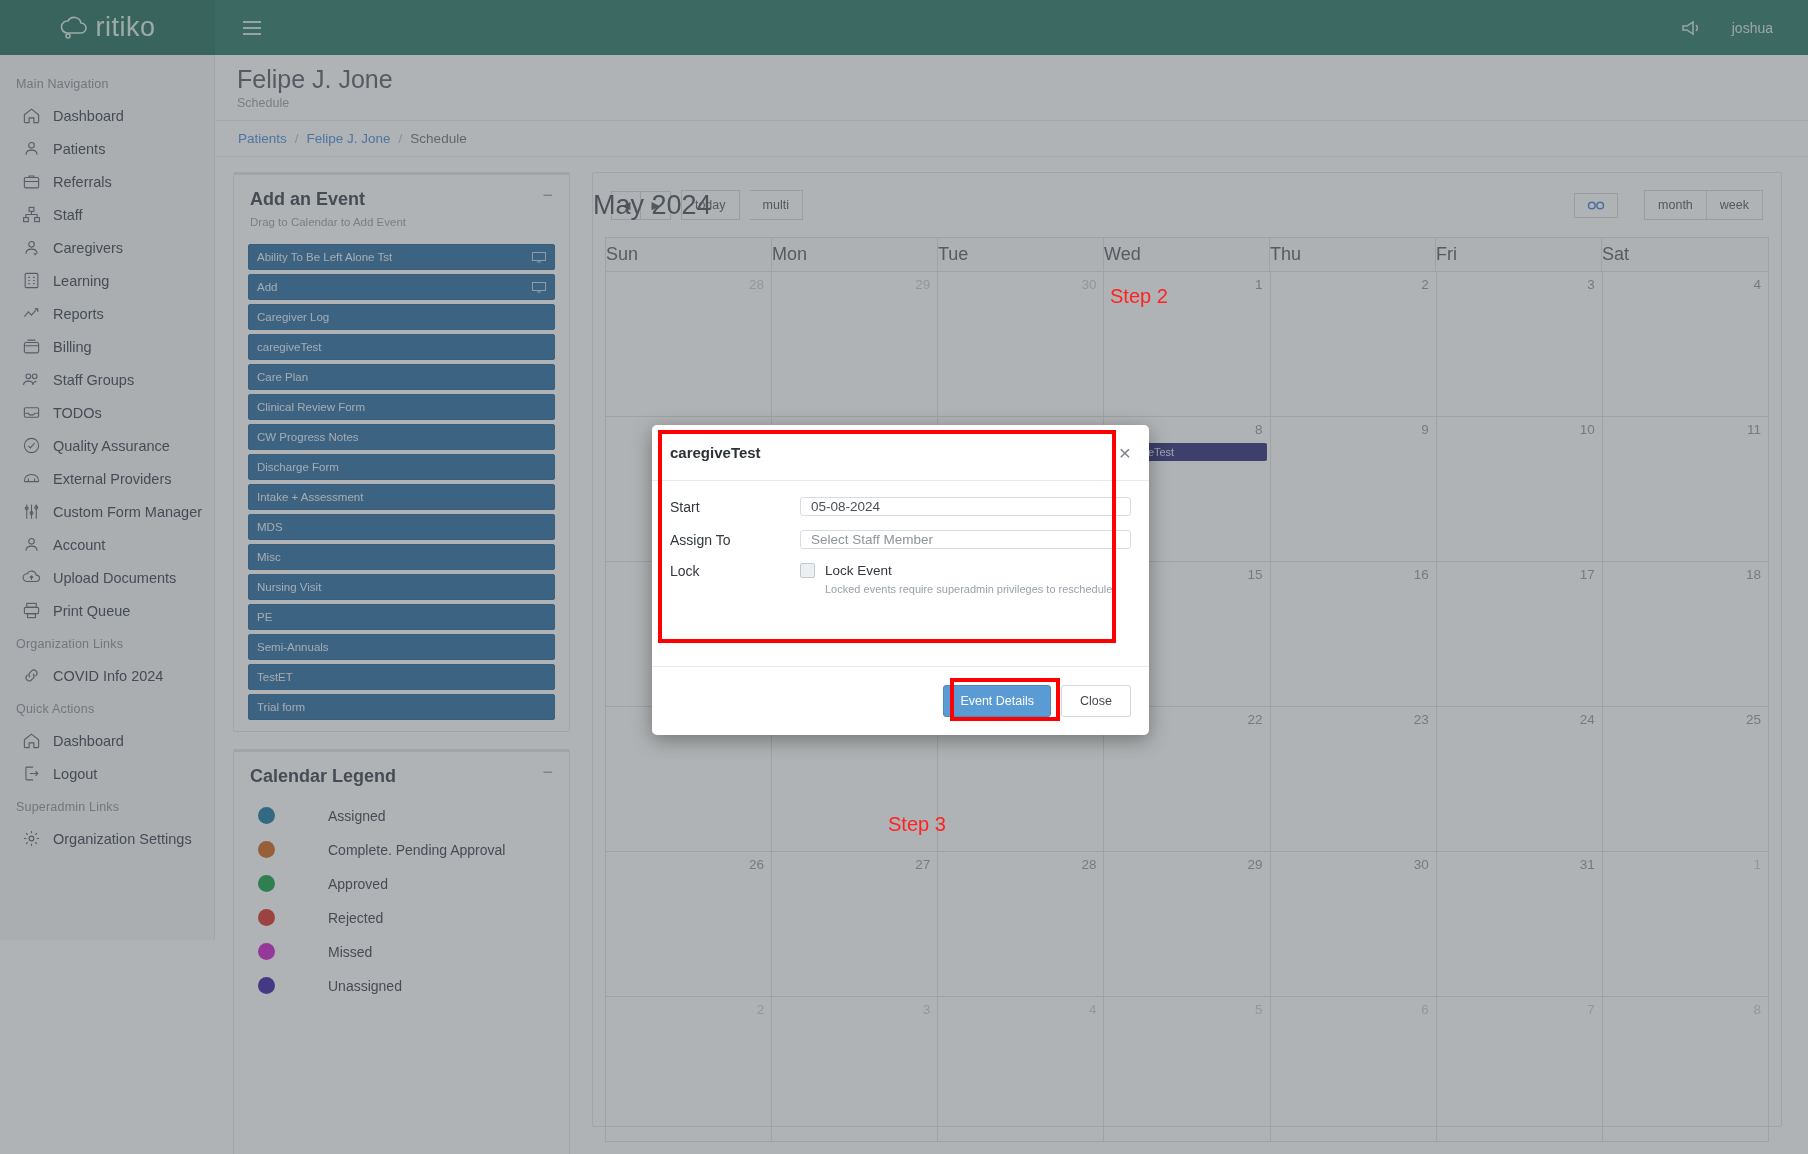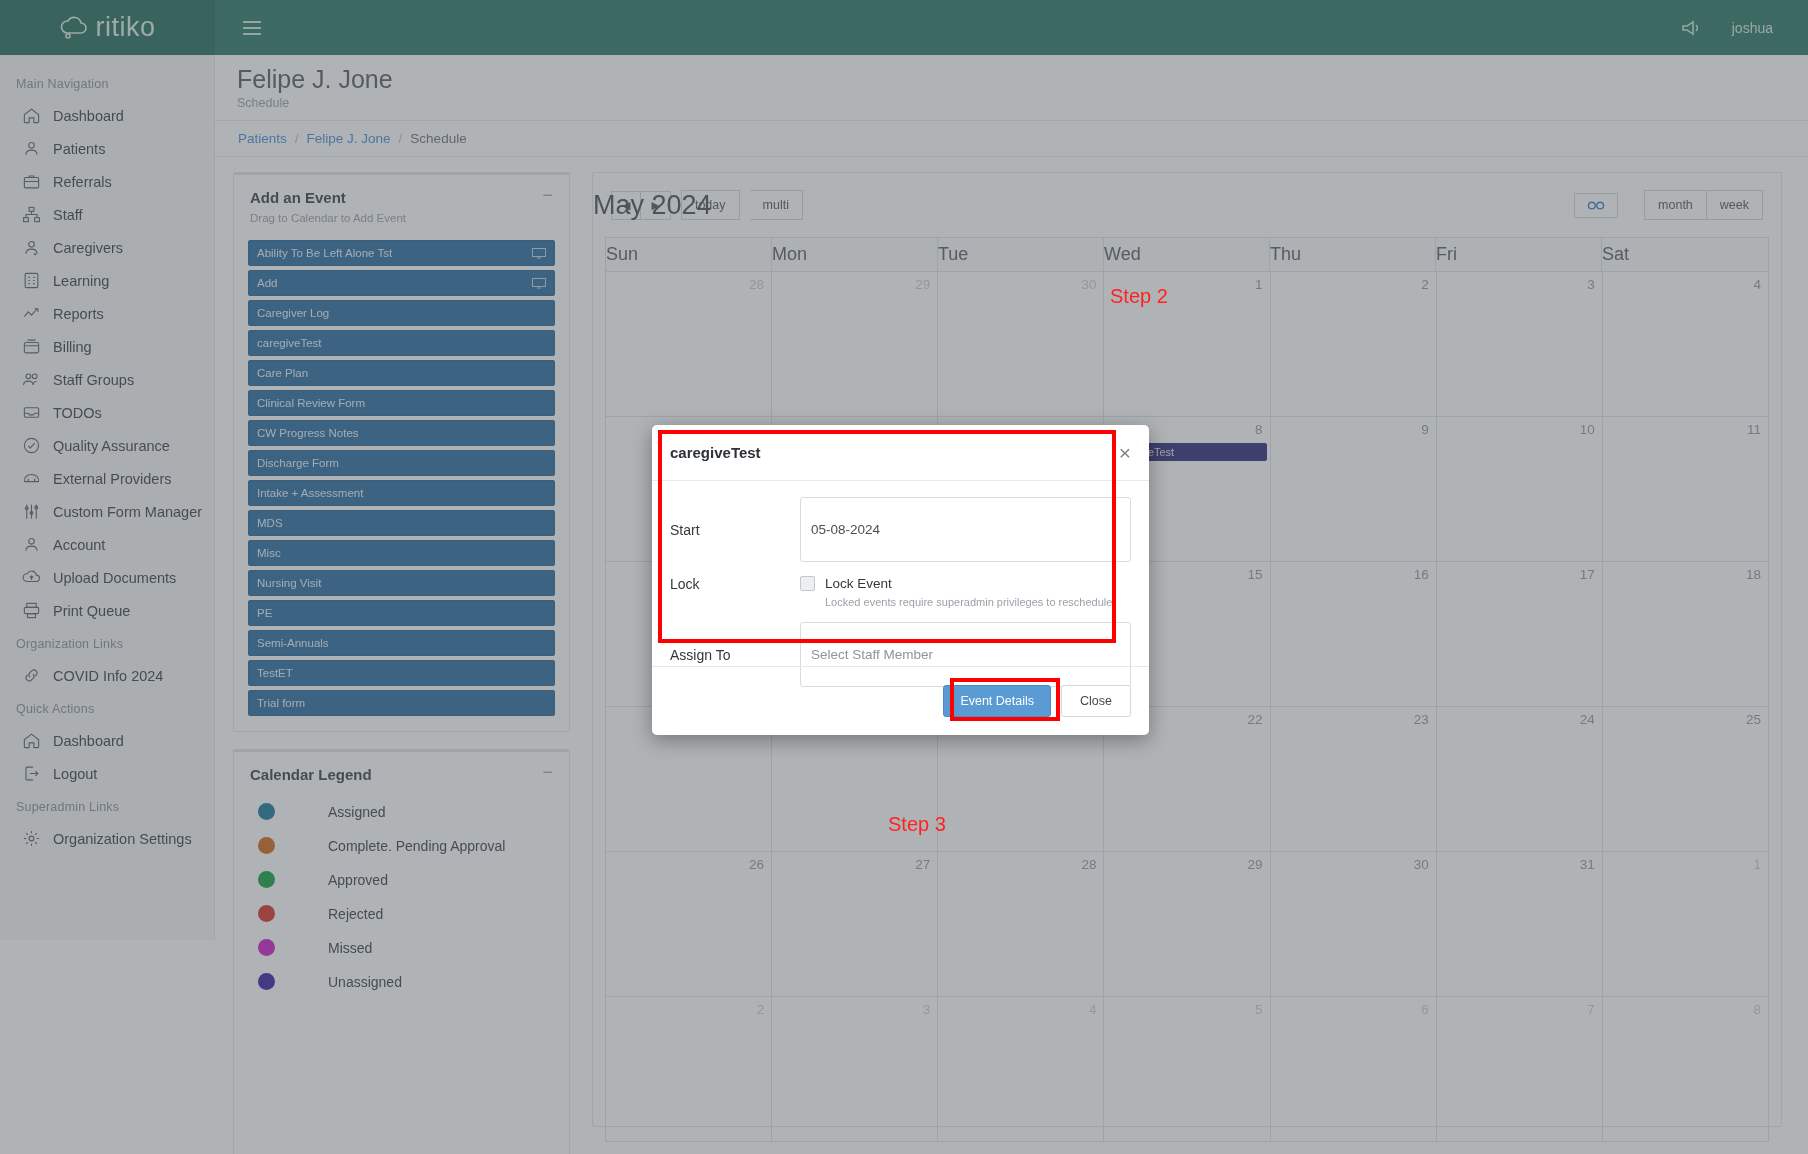--- a/index.html
+++ b/index.html
@@ -80,21 +80,21 @@
   
   .card {
     position: absolute; background: #ffffff;
     border: 1px solid #e3e6ea; border-top: 3px solid #dfe3e7;
     border-radius: 2px;
   }
   .card-head {
     display: flex; justify-content: space-between; align-items: flex-start;
     padding: 14px 16px 6px 16px;
   }
-  .card-title { font-size: 15px; color: #3d4450; font-weight: bold; }
+  .card-title { font-size: 18px; color: #3d4450; font-weight: bold; }
   .card-subtitle { font-size: 11.5px; color: #9aa1a9; padding: 0 16px 8px 16px; }
   .collapse-btn {
     font-size: 18px; color: #9aa1a9; cursor: pointer; line-height: 12px;
     user-select: none;
   }
 
   #add-event-card { left: 18px; top: 15px; width: 337px; height: 560px; }
   .event-list { padding: 8px 14px 14px 14px; }
   .event-chip {
     background: #2e6da4; border: 1px solid #2a6496;
@@ -188,21 +188,21 @@
   .modal-title { font-size: 15px; color: #2d3238; font-weight: bold; }
   .modal-close {
     margin-left: auto; font-size: 21px; color: #7d838a; cursor: pointer;
     line-height: 1;
   }
   .modal-body { padding: 16px 18px 8px 18px; }
   .form-row { display: flex; align-items: center; margin-bottom: 14px; }
   .form-label { width: 130px; font-size: 14px; color: #33383e; }
   .form-ctrl {
     flex: 1; border: 1px solid #d8dce0; border-radius: 3px;
-    padding: 24px 10px; font-size: 13.5px; color: #4a5058; background: #fff;
+    padding: 1px 10px; font-size: 13.5px; color: #4a5058; background: #fff;
     font-family: "Liberation Sans", sans-serif;
   }
   .form-ctrl.placeholder { color: #8e949b; }
   .lock-wrap { flex: 1; }
   .lock-line { display: flex; align-items: center; gap: 10px; }
   .lock-box {
     width: 15px; height: 15px; border: 1px solid #c3c8cd;
     background: #eceff1; border-radius: 2px; cursor: pointer;
   }
   .lock-label { font-size: 13.5px; color: #33383e; }
@@ -759,33 +759,33 @@
   <div class="modal">
     <div class="modal-head">
       <div class="modal-title">caregiveTest</div>
       <div class="modal-close">×</div>
     </div>
     <div class="modal-body">
       <div class="form-row">
         <div class="form-label">Start</div>
         <input class="form-ctrl" value="05-08-2024" style="">
       </div>
+      <div class="form-row">
+        <div class="form-label">Assign To</div>
+        <div class="form-ctrl placeholder">Select Staff Member</div>
+      </div>
       <div class="form-row" style="align-items:flex-start;">
         <div class="form-label">Lock</div>
         <div class="lock-wrap">
           <div class="lock-line">
             <div class="lock-box"></div>
             <div class="lock-label">Lock Event</div>
           </div>
           <div class="lock-help">Locked events require superadmin privileges to reschedule.</div>
         </div>
-      </div>
-      <div class="form-row">
-        <div class="form-label">Assign To</div>
-        <div class="form-ctrl placeholder">Select Staff Member</div>
       </div>
     </div>
     <div class="modal-foot">
       <button class="btn-primary">Event Details</button>
       <button class="btn-default">Close</button>
     </div>
   </div>
 
   <div class="anno-box" style="left:658px; top:430px; width:458px; height:213px;"></div>
   <div class="anno-box" style="left:950px; top:678px; width:110px; height:43px;"></div>

